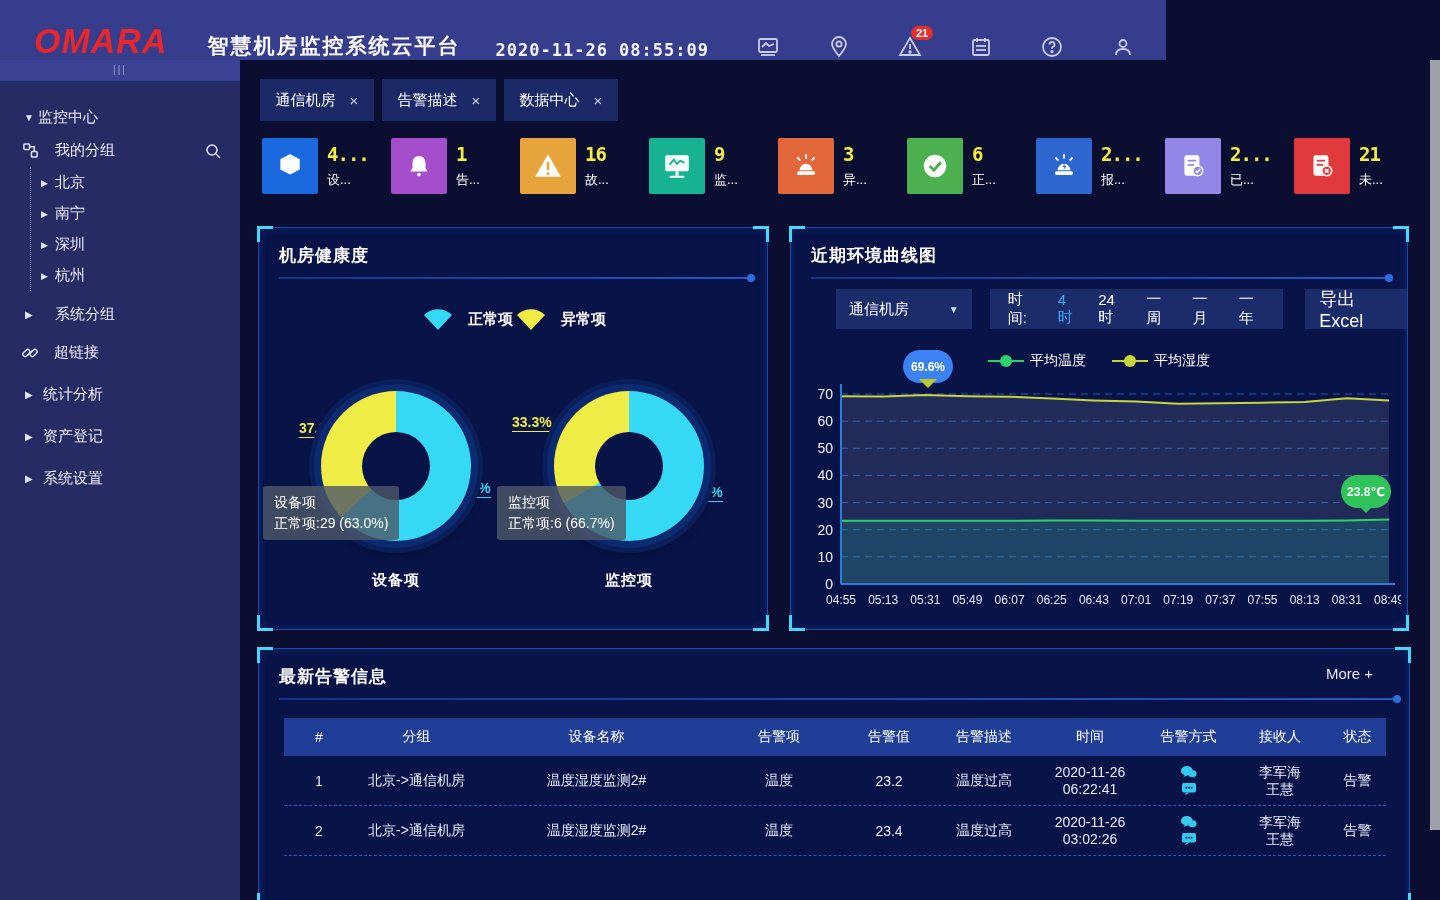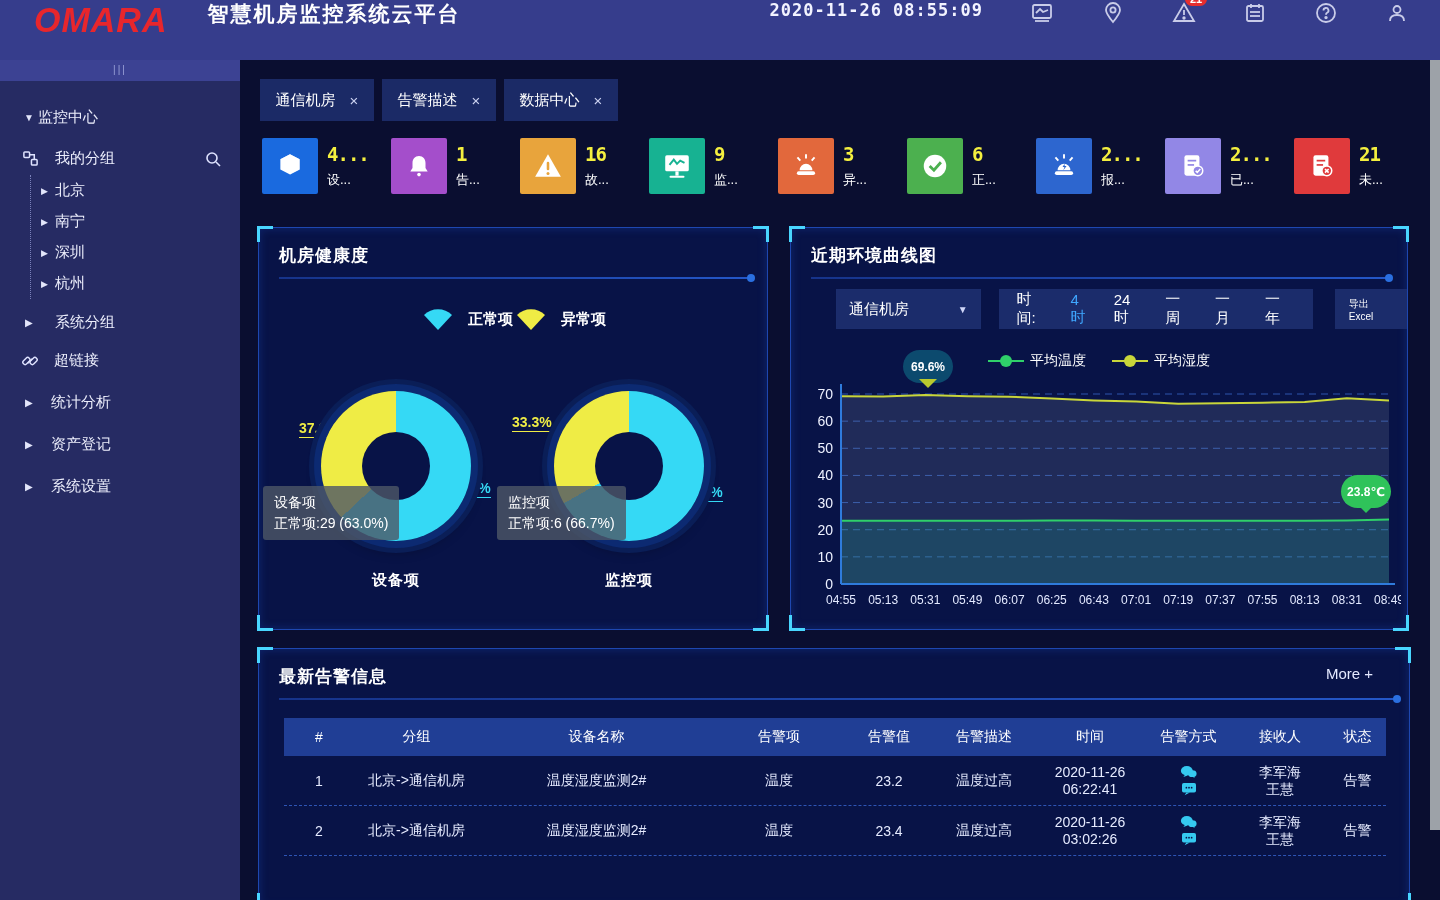--- a/index.html
+++ b/index.html
@@ -1,22 +1,22 @@
 <!DOCTYPE html>
 <html><head>
 <meta charset="utf-8">
 <style>
   * { margin:0; padding:0; box-sizing:border-box; }
   html,body { width:1440px; height:900px; overflow:hidden; background:#0a0e30;
     font-family:"Liberation Sans","DejaVu Sans",sans-serif; color:#fff; }
   .app { position:relative; width:1440px; height:900px; }
 
   
-  .header { position:absolute; left:0; top:0; width:1440px; height:60px;
-    background:#363d8c; display:flex; align-items:flex-start; z-index:5; }
+  .header { position:absolute; left:0; top:0; width:1166px; height:60px;
+    background:#363d8c; display:flex; align-items:flex-end; z-index:5; }
   .logo { margin-left:34px; font-size:34px; font-weight:900; font-style:italic;
     color:#e8262c; letter-spacing:1px; transform:scaleY(1.05); }
   .app-title { margin-left:40px; font-size:21px; font-weight:bold; letter-spacing:2px; }
   .header-spacer { flex:1; }
   .clock { font-family:"DejaVu Sans Mono",monospace; font-size:17px; font-weight:bold;
     letter-spacing:1px; margin-right:46px; color:#f2f3ff; }
   .hicons { display:flex; align-items:center; gap:45px; margin-right:30px; }
   .hicon { position:relative; width:26px; height:26px; display:flex; align-items:center;
     justify-content:center; cursor:pointer; }
   .hicon svg { stroke:#c9cce9; fill:none; stroke-width:1.8; }
@@ -25,33 +25,33 @@
 
   
   .sidebar { position:absolute; left:0; top:60px; width:240px; height:840px; background:#262b63; }
   .grip { height:21px; background:#3c4293; color:#9aa0d8; text-align:center; font-size:10px;
     letter-spacing:2px; line-height:19px; cursor:pointer; }
   .menu { padding-top:20px; }
   .mi { display:flex; align-items:center; height:33px; color:#eceefc; font-size:15px; cursor:pointer; }
   .mi .tri { font-size:10px; color:#e3e6fb; width:14px; }
   .mi svg { stroke:#dfe3ff; fill:none; stroke-width:1.6; }
   .mi-root { padding-left:24px; }
-  .mi-group { padding-left:22px; margin-top:8px; }
+  .mi-group { padding-left:22px; margin-top:0; }
   .mi-group .lbl { margin-left:16px; }
   .mi-group .spacer { flex:1; }
   .mi-group .search { margin-right:18px; }
   .tree { margin-left:30px; border-left:1px dotted #7b81bb; }
   .tree .mi { padding-left:10px; height:31px; }
   .tree .tri { font-size:9px; }
   .mi-sys { padding-left:25px; margin-top:7px; }
   .mi-sys .lbl { margin-left:16px; }
   .mi-link { padding-left:21px; margin-top:5px; }
   .mi-link .lbl { margin-left:15px; }
   .mi-bottom { padding-left:25px; margin-top:9px; }
-  .mi-bottom .lbl { margin-left:12px; }
+  .mi-bottom .lbl { margin-left:4px; }
 
   
   .main { position:absolute; left:240px; top:60px; width:1200px; height:840px; overflow:hidden; }
 
   .tabs { position:absolute; left:20px; top:19px; display:flex; gap:8px; }
   .tab { height:42px; min-width:114px; background:#1b2a66; display:flex; align-items:center;
     justify-content:center; gap:14px; padding:0 14px; font-size:15px; cursor:pointer; }
   .tab .x { color:#cdd3f2; font-size:15px; cursor:pointer; }
 
   .stats { position:absolute; left:22px; top:78px; width:1158px; display:flex; }
@@ -106,35 +106,35 @@
   .controls { position:absolute; left:0; top:61px; width:100%; display:flex; align-items:center; }
   .room-select { margin-left:45px; width:145px; height:40px; background:#1b2c6b;
     border:1px solid #26399110; display:flex; align-items:center; padding:0 12px;
     font-size:15px; cursor:pointer; }
   .room-select .caret { margin-left:auto; font-size:10px; color:#cfd6f8; }
   .timebox { margin-left:18px; height:40px; background:#1b2c6b; display:flex; align-items:center;
     gap:20px; padding:0 18px; font-size:15px; }
   .topt { cursor:pointer; color:#fff; }
   .topt.active { color:#3fa7ff; }
   .export-btn { margin-left:22px; height:40px; background:#1b2c6b; display:flex; align-items:center;
-    padding:17px 14px; font-size:10px; cursor:pointer; }
+    padding:17px 14px; font-size:18px; cursor:pointer; }
   .elegend { position:absolute; left:0; top:124px; width:100%; display:flex; justify-content:center;
     gap:26px; font-size:14px; }
   .eleg { display:flex; align-items:center; gap:6px; }
   .eleg .mark { position:relative; width:36px; height:12px; }
   .eleg .mark i { position:absolute; left:0; top:5px; width:36px; height:2px; display:block; }
   .eleg .mark b { position:absolute; left:12px; top:0; width:12px; height:12px; border-radius:50%; display:block; }
   .m-temp i { background:#2fd06a; } .m-temp b { background:#2fd06a; }
   .m-hum i { background:#c9d63a; } .m-hum b { background:#c9d63a; }
   #env-chart { position:absolute; left:10px; top:150px; }
   .balloon { position:absolute; width:50px; height:33px; border-radius:17px; display:flex;
     align-items:center; justify-content:center; font-size:12px; font-weight:bold; color:#fff; z-index:3; }
   .balloon::after { content:""; position:absolute; top:29px; left:50%; transform:translateX(-50%);
     border:9px solid transparent; }
-  .bal-y { left:112px; top:122px; background:#0c4a6e; }
+  .bal-y { left:112px; top:122px; background:#3b82f6; }
   .bal-y::after { border-top-color:#b9c92e; }
   .bal-g { left:550px; top:247px; background:#2fc35a; }
   .bal-g::after { border-top-color:#2fc35a; }
 
   .alarms { left:18px; top:588px; width:1152px; height:260px; }
   .alarms .p-line { width:1118px; }
   .more { position:absolute; right:36px; top:16px; font-size:15px; color:#e4e9ff; cursor:pointer; }
   .tbl { position:absolute; left:25px; top:69px; width:1102px; }
   .trow { display:grid; grid-template-columns:70px 125px 235px 130px 90px 100px 112px 85px 98px 57px;
     align-items:center; text-align:center; }

